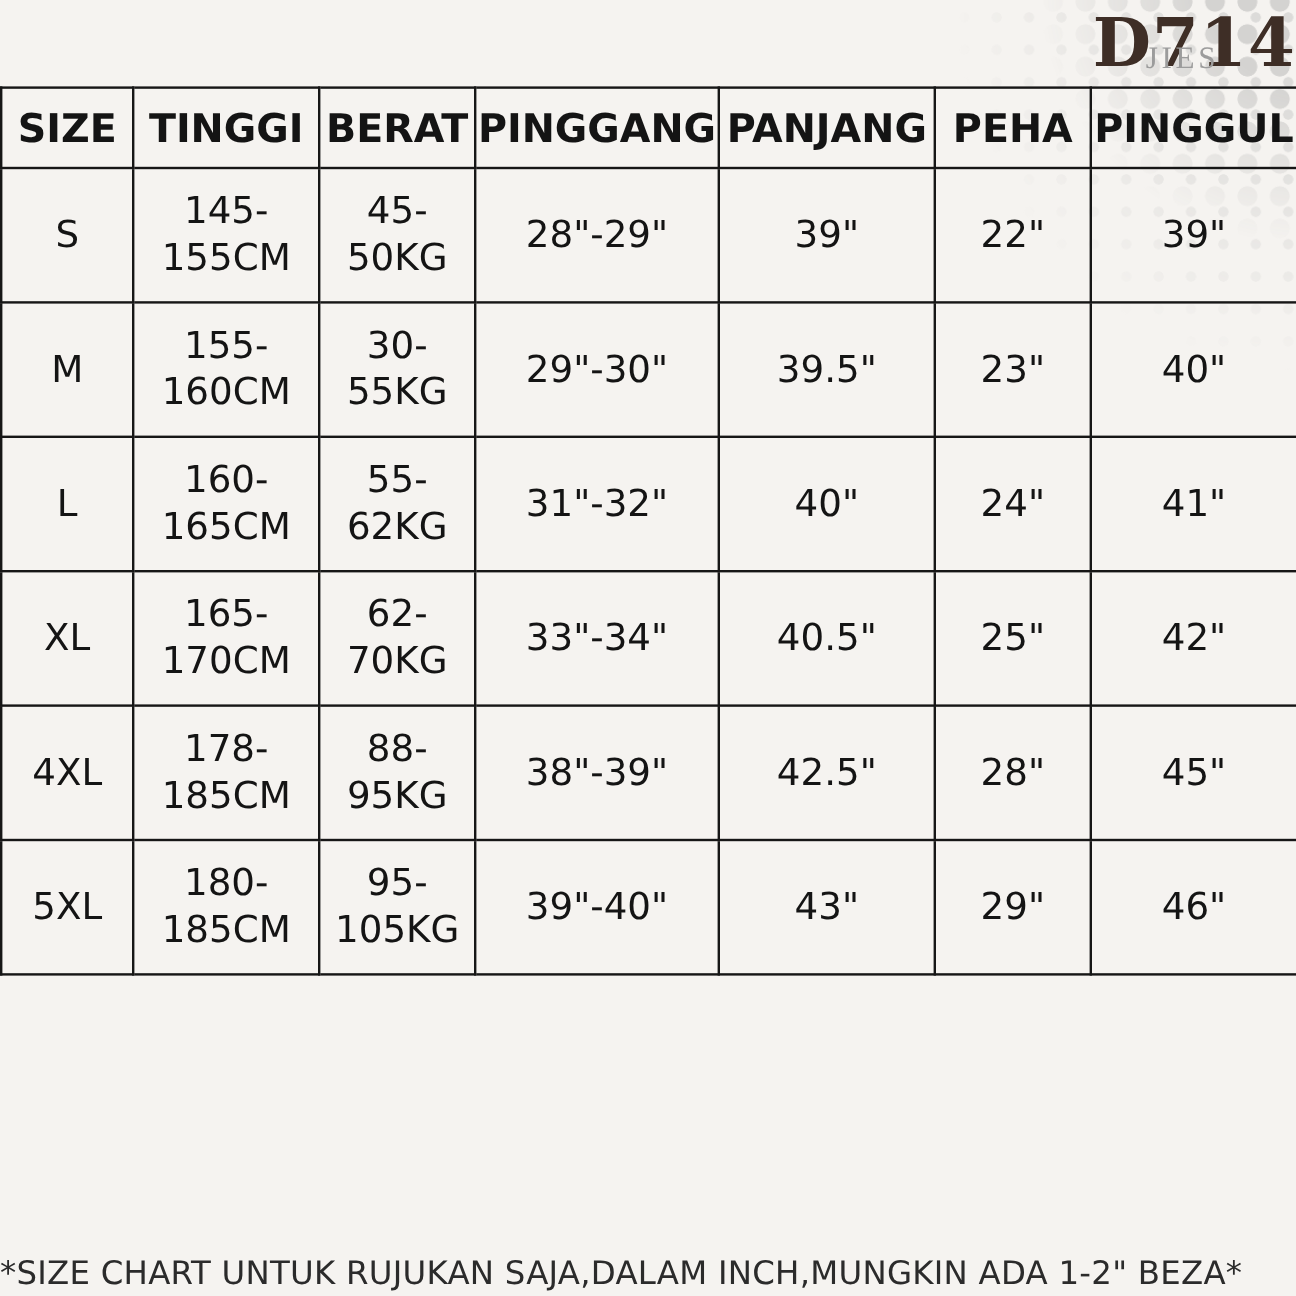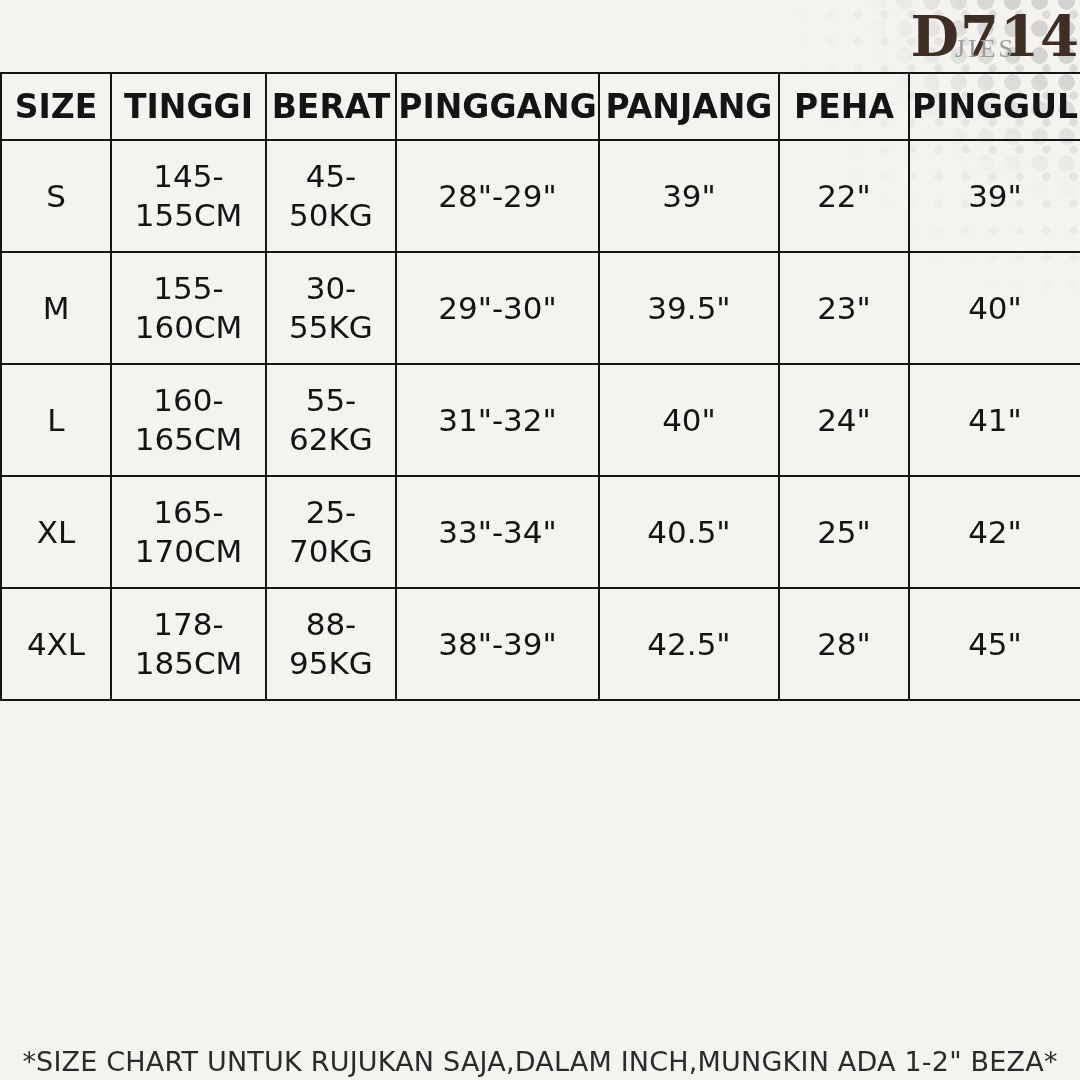--- a/index.html
+++ b/index.html
@@ -90,21 +90,21 @@
     height: 110px;
     font-size: 31px;
     line-height: 1.25;
     white-space: pre-line;
   }
   .footnote {
     position: absolute;
     left: 0;
     right: 0;
     top: 1046px;
-    text-align: center;
+    text-align: left;
     font-size: 27px;
     letter-spacing: 0.2px;
     color: #2b2b2b;
     white-space: nowrap;
     z-index: 2;
   }
 </style>
 </head>
 <body>
 
@@ -170,36 +170,47 @@
 62KG</td>
           <td>31"-32"</td>
           <td>40"</td>
           <td>24"</td>
           <td>41"</td>
         </tr>
         <tr>
           <td>XL</td>
           <td>165-
 170CM</td>
-          <td>25-
+          <td>62-
 70KG</td>
           <td>33"-34"</td>
           <td>40.5"</td>
           <td>25"</td>
           <td>42"</td>
         </tr>
         <tr>
           <td>4XL</td>
           <td>178-
 185CM</td>
           <td>88-
 95KG</td>
           <td>38"-39"</td>
           <td>42.5"</td>
           <td>28"</td>
           <td>45"</td>
         </tr>
+        <tr>
+          <td>5XL</td>
+          <td>180-
+185CM</td>
+          <td>95-
+105KG</td>
+          <td>39"-40"</td>
+          <td>43"</td>
+          <td>29"</td>
+          <td>46"</td>
+        </tr>
       </tbody>
   </table>
 
   <div class="footnote">*SIZE CHART UNTUK RUJUKAN SAJA,DALAM INCH,MUNGKIN ADA 1-2" BEZA*</div>
 
 </div>
 
 </body></html>

